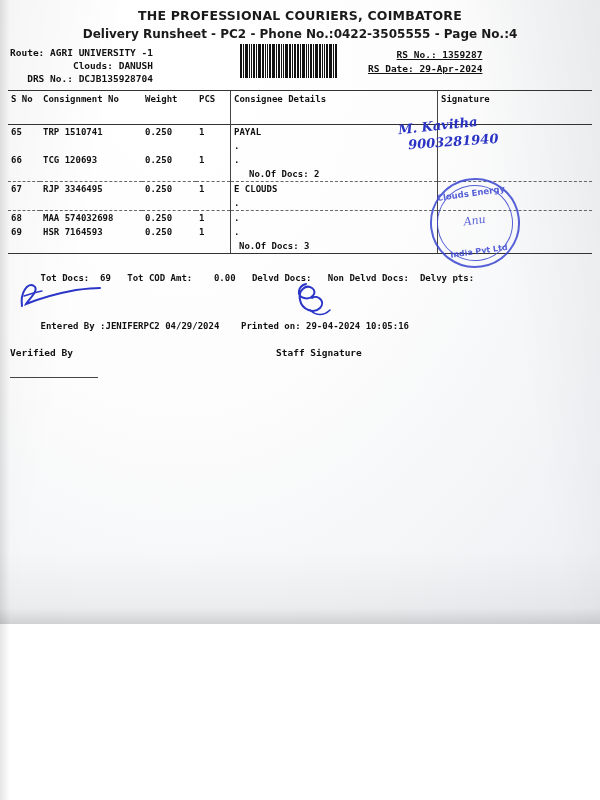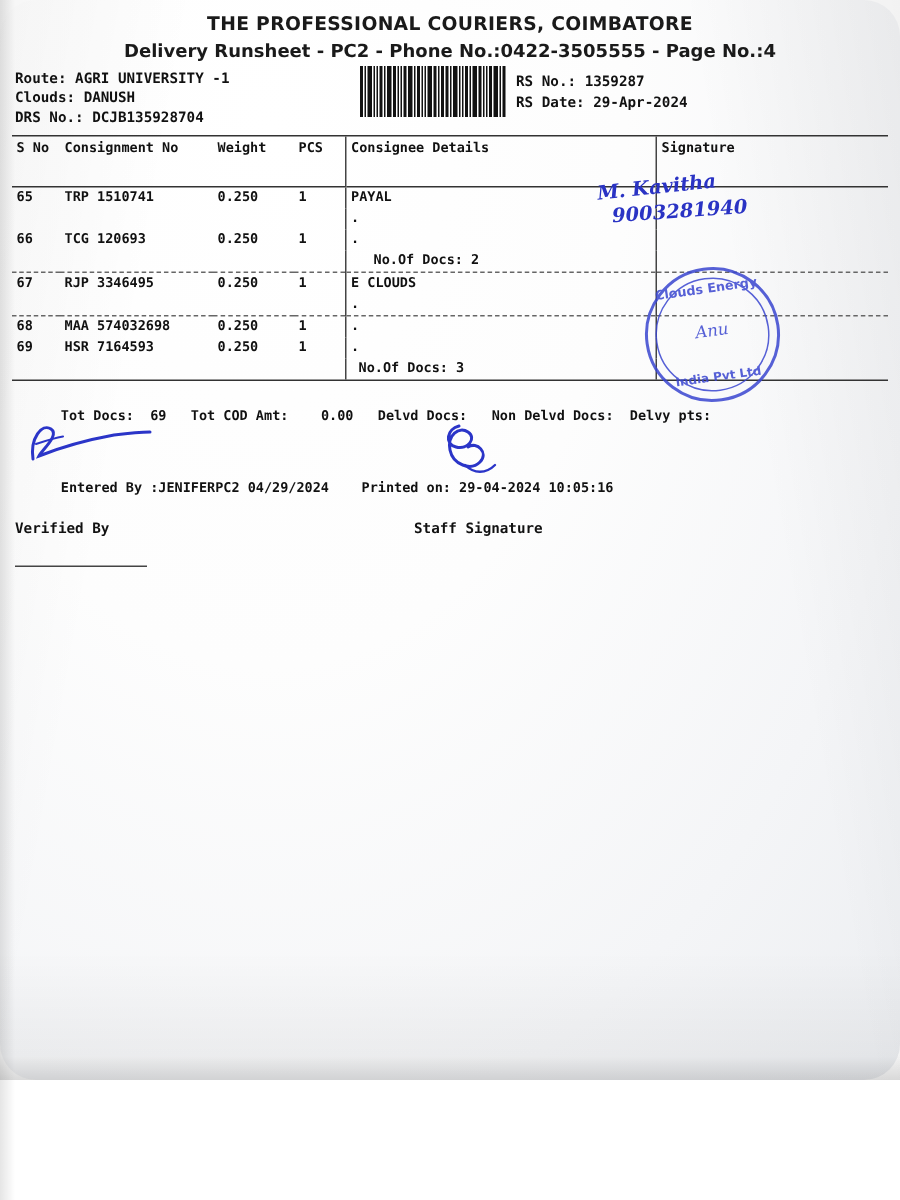--- a/index.html
+++ b/index.html
@@ -12,24 +12,23 @@
     height: 800px;
     position: relative;
     overflow: hidden;
     font-family: "DejaVu Sans Mono", monospace;
     color: #111;
   }
   
   .sheet {
     position: absolute;
     left: 0; top: 0;
-    width: 600px; height: 720px;
+    width: 600px; height: 624px;
     background:
       radial-gradient(ellipse at 30% 12%, #ffffff 0%, #fdfdfd 40%, #f4f5f7 75%, #eceef1 100%);
-    border-radius: 24px;
   }
   .sheet:before {
     content: "";
     position: absolute;
     left: 0; top: 0; right: 0; bottom: 0;
     background:
       linear-gradient(100deg, rgba(0,0,0,0.035) 0%, rgba(0,0,0,0) 18%),
       linear-gradient(260deg, rgba(0,0,0,0.05) 0%, rgba(0,0,0,0) 20%),
       linear-gradient(0deg, rgba(0,0,0,0.05) 0%, rgba(0,0,0,0) 12%);
     pointer-events: none;
@@ -69,23 +68,24 @@
     color: #1a1a1a;
   }
 
   .meta {
     position: relative;
     margin-top: 5px;
     height: 44px;
     font-size: 9.5px;
     font-weight: bold;
     line-height: 13px;
+    text-align: right;
   }
   .meta-left { position: absolute; left: 2px; top: 0; }
-  .meta-right { position: absolute; left: 336px; top: 2px; font-weight: bold;}
+  .meta-right { position: absolute; left: 360px; top: 2px; font-weight: bold; text-decoration: underline;}
   .meta-right div { line-height: 14px; }
 
   
   .barcode {
     position: absolute;
     left: 232px;
     top: -2px;
     width: 112px;
     height: 34px;
     display: flex;

